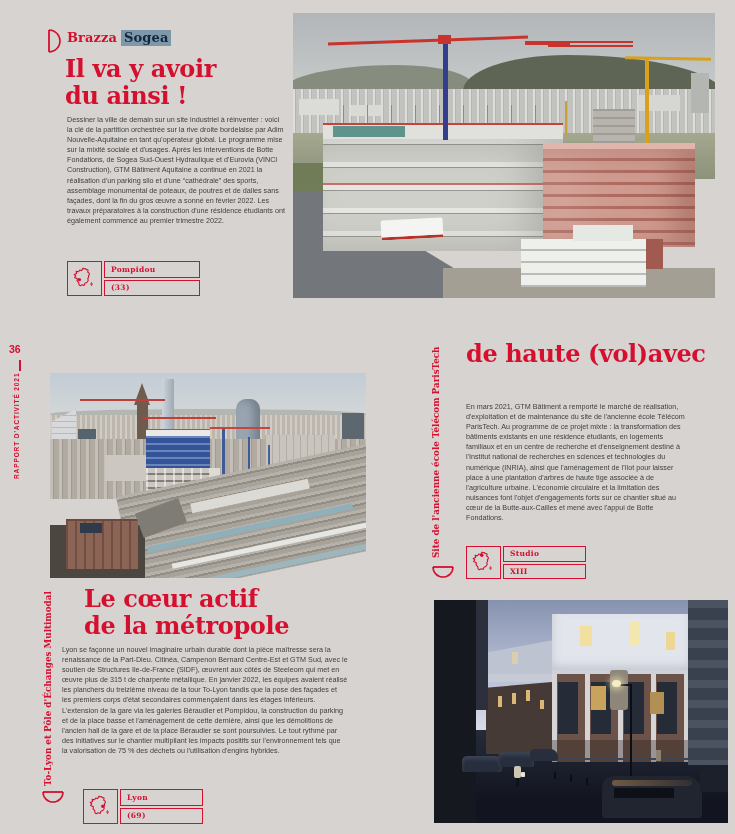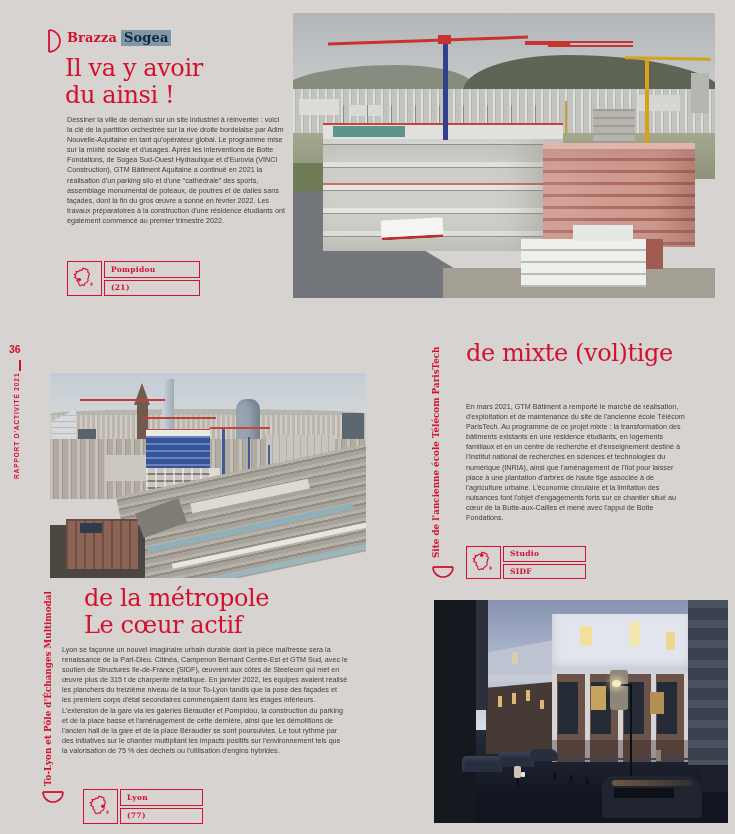--- a/index.html
+++ b/index.html
@@ -2,21 +2,21 @@
 <html><head>
 <meta charset="utf-8">
 <style>
   html,body{margin:0;padding:0;background:#d6d3d1;}
   .page{position:relative;width:735px;height:834px;background:#d6d3d1;overflow:hidden;
         font-family:"Liberation Sans",sans-serif;}
   .abs{position:absolute;}
   .kicker{position:absolute;font-family:"DejaVu Serif",serif;font-weight:bold;
           font-size:13px;color:#d50f2e;letter-spacing:.1px;}
   .kicker .hl{background:#7e97a9;color:#102940;padding:0 3px 1px;margin-left:4px;}
-  .headline{position:absolute;font-family:"DejaVu Serif",serif;font-weight:normal;
+  .headline{position:absolute;font-family:"DejaVu Serif",serif;font-weight:bold;
             color:#d50f2e;font-size:24px;line-height:27px;letter-spacing:-.4px;}
   .bodytext{position:absolute;font-size:7.2px;line-height:10.1px;color:#3f3f3f;text-align:left;}
   .vert{writing-mode:vertical-rl;transform:rotate(180deg);white-space:nowrap;}
   .sidelabel{position:absolute;font-family:"DejaVu Serif",serif;font-weight:bold;
              font-size:8.8px;color:#d50f2e;width:14px;text-align:left;}
   .rapport{position:absolute;font-size:6.5px;font-weight:bold;letter-spacing:.9px;color:#d50f2e;width:12px;}
   .pagenum{position:absolute;font-size:10.5px;font-weight:bold;color:#d50f2e;}
   .pagedash{position:absolute;width:2px;height:11px;background:#d50f2e;}
   .locbox{position:absolute;display:flex;gap:2px;}
   .locbox .mapcell{border:1.2px solid #d50f2e;display:flex;align-items:center;justify-content:center;}
@@ -51,21 +51,21 @@
   <div class="locbox" style="left:67px;top:261px;width:133px;height:35px;">
     <div class="mapcell" style="width:33px;">
       <svg width="24" height="24" viewBox="0 0 24 24">
         <path d="M10 1.2 C10.8 1.8 11.6 2 12.4 1.6 L13.2 2.6 C14 2.4 14.8 2.6 15.2 3.4 L14.6 5 C15.8 5.6 16.8 6.4 16.4 7.6 L15.4 8.6 C16 9.8 15.6 10.8 14.8 11.4 L15.2 13.6 C14.6 15 13.4 16 12 16.2 L11.2 18.4 L9.4 17.8 L7.2 18.8 C6.2 18.2 5.6 17 5.8 15.8 L4 13.6 L4.4 11.8 L1.6 10.4 L2.8 9 L1.2 7.4 L3.6 6.6 L3.2 4.4 L5.6 4.8 L6.8 3 L8.6 3.6 Z" fill="none" stroke="#d50f2e" stroke-width="1.1" stroke-linejoin="round"></path>
         <path d="M18.4 15.6 C19.2 16 19.4 17 19 18.2 L18.2 18.4 C17.8 17.4 17.9 16.4 18.4 15.6 Z" fill="none" stroke="#d50f2e" stroke-width="0.9"></path>
         <circle cx="6.4" cy="12.6" r="1.7" fill="#d50f2e"></circle>
       </svg>
     </div>
     <div class="rows">
       <div class="row">Pompidou</div>
-      <div class="row">(21)</div>
+      <div class="row">(33)</div>
     </div>
   </div>
 
   <div class="photo" style="left:293px;top:13px;width:422px;height:285px;">
     <div style="left:0;top:0;width:422px;height:122px;background:linear-gradient(180deg,#b2b6b9,#c6c9c9 60%,#cfd1cf);"></div>
     <div style="left:-10px;top:52px;width:190px;height:26px;background:#7b8371;border-radius:60% 40% 0 0/100% 80% 0 0;opacity:.85;"></div>
     <div style="left:170px;top:42px;width:260px;height:40px;background:#5e6555;border-radius:40% 60% 0 0/90% 100% 0 0;"></div>
     <div style="left:0;top:76px;width:422px;height:48px;background-color:#c2c3bf;background-image:repeating-linear-gradient(90deg,rgba(255,255,255,.45) 0 2px,rgba(140,142,138,.25) 2px 3px,transparent 3px 8px);"></div>
     <div style="left:6px;top:86px;width:40px;height:16px;background:#dbdcd7;"></div>
     <div style="left:58px;top:92px;width:30px;height:11px;background:#d9dad5;"></div>
@@ -133,35 +133,35 @@
     <div style="left:30px;top:150px;width:22px;height:10px;background:#2f3b4b;"></div>
     <div style="left:88px;top:132px;width:46px;height:26px;background:#7f7c75;transform:rotate(-20deg);"></div>
   </div>
 
   <div class="sidelabel vert" style="left:431px;top:346px;height:212px;">Site de l'ancienne école Télécom ParisTech</div>
   <svg class="abs" style="left:431px;top:565px;" width="24" height="14" viewBox="0 0 24 14">
     <path d="M2 2 L22 2" stroke="#d50f2e" stroke-width="1.8" fill="none"></path>
     <path d="M2 2 A10 10 0 0 0 22 2" stroke="#d50f2e" stroke-width="1.6" fill="none"></path>
   </svg>
   <div class="headline" style="left:466px;top:340px;">
-    <div>de mixte (vol)tige</div>
+    <div>de haute (vol)avec</div>
   </div>
   <div class="bodytext" style="left:466px;top:402px;width:226px;">En mars 2021, GTM Bâtiment a remporté le marché de réalisation, d'exploitation et de maintenance du site de l'ancienne école Télécom ParisTech. Au programme de ce projet mixte : la transformation des bâtiments existants en une résidence étudiants, en logements familiaux et en un centre de recherche et d'enseignement destiné à l'Institut national de recherches en sciences et technologies du numérique (INRIA), ainsi que l'aménagement de l'îlot pour laisser place à une plantation d'arbres de haute tige associée à de l'agriculture urbaine. L'économie circulaire et la limitation des nuisances font l'objet d'engagements forts sur ce chantier situé au cœur de la Butte-aux-Cailles et mené avec l'appui de Botte Fondations.</div>
 
   <div class="locbox" style="left:466px;top:546px;width:120px;height:33px;">
     <div class="mapcell" style="width:33px;">
       <svg width="24" height="24" viewBox="0 0 24 24">
         <path d="M10 1.2 C10.8 1.8 11.6 2 12.4 1.6 L13.2 2.6 C14 2.4 14.8 2.6 15.2 3.4 L14.6 5 C15.8 5.6 16.8 6.4 16.4 7.6 L15.4 8.6 C16 9.8 15.6 10.8 14.8 11.4 L15.2 13.6 C14.6 15 13.4 16 12 16.2 L11.2 18.4 L9.4 17.8 L7.2 18.8 C6.2 18.2 5.6 17 5.8 15.8 L4 13.6 L4.4 11.8 L1.6 10.4 L2.8 9 L1.2 7.4 L3.6 6.6 L3.2 4.4 L5.6 4.8 L6.8 3 L8.6 3.6 Z" fill="none" stroke="#d50f2e" stroke-width="1.1" stroke-linejoin="round"></path>
         <path d="M18.4 15.6 C19.2 16 19.4 17 19 18.2 L18.2 18.4 C17.8 17.4 17.9 16.4 18.4 15.6 Z" fill="none" stroke="#d50f2e" stroke-width="0.9"></path>
         <circle cx="9.8" cy="4.2" r="1.7" fill="#d50f2e"></circle>
       </svg>
     </div>
     <div class="rows">
       <div class="row">Studio</div>
-      <div class="row">SIDF</div>
+      <div class="row">XIII</div>
     </div>
   </div>
 
   <div class="photo" style="left:434px;top:600px;width:294px;height:223px;">
     <div style="left:0;top:0;width:294px;height:130px;background:linear-gradient(180deg,#8792b0 0,#a9b3ca 40%,#c9cfdf 80%,#d8dce8);"></div>
     <div style="left:0;top:130px;width:294px;height:93px;background:linear-gradient(180deg,#252b39,#121520 75%);"></div>
     <div style="left:52px;top:40px;width:68px;height:42px;background:#bdc3d1;clip-path:polygon(0 30%,100% 0,100% 100%,0 100%);"></div>
     <div style="left:118px;top:14px;width:138px;height:58px;background:#e2e5ec;box-shadow:inset 0 -6px 10px rgba(150,155,170,.4);"></div>
     <div style="left:146px;top:26px;width:12px;height:20px;background:#f1e0a0;"></div>
     <div style="left:196px;top:22px;width:10px;height:24px;background:#f3e6ae;"></div>
@@ -202,32 +202,32 @@
     <div style="left:180px;top:188px;width:60px;height:10px;background:#0d1017;"></div>
     <div style="left:266px;top:166px;width:28px;height:26px;background:#1b202b;border-radius:6px 6px 0 0;"></div>
   </div>
 
   <div class="sidelabel vert" style="left:43px;top:601px;height:185px;">To-Lyon et Pôle d'Échanges Multimodal</div>
   <svg class="abs" style="left:41px;top:790px;" width="24" height="14" viewBox="0 0 24 14">
     <path d="M2 2 L22 2" stroke="#d50f2e" stroke-width="1.8" fill="none"></path>
     <path d="M2 2 A10 10 0 0 0 22 2" stroke="#d50f2e" stroke-width="1.6" fill="none"></path>
   </svg>
   <div class="headline" style="left:84px;top:585px;">
+    <div>Le cœur actif</div>
     <div>de la métropole</div>
-    <div>Le cœur actif</div>
   </div>
   <div class="bodytext" style="left:62px;top:645px;width:286px;">Lyon se façonne un nouvel imaginaire urbain durable dont la pièce maîtresse sera la renaissance de la Part-Dieu. Citinéa, Campenon Bernard Centre-Est et GTM Sud, avec le soutien de Structures Ile-de-France (SIDF), œuvrent aux côtés de Steeleom qui met en œuvre plus de 315 t de charpente métallique. En janvier 2022, les équipes avaient réalisé les planchers du treizième niveau de la tour To-Lyon tandis que la pose des façades et les premiers corps d'état secondaires commençaient dans les étages inférieurs. L'extension de la gare via les galeries Béraudier et Pompidou, la construction du parking et de la place basse et l'aménagement de cette dernière, ainsi que les démolitions de l'ancien hall de la gare et de la place Béraudier se sont poursuivies. Le tout rythmé par des initiatives sur le chantier multipliant les impacts positifs sur l'environnement tels que la valorisation de 75 % des déchets ou l'utilisation d'engins hybrides.</div>
 
   <div class="locbox" style="left:83px;top:789px;width:120px;height:35px;">
     <div class="mapcell" style="width:33px;">
       <svg width="24" height="24" viewBox="0 0 24 24">
         <path d="M10 1.2 C10.8 1.8 11.6 2 12.4 1.6 L13.2 2.6 C14 2.4 14.8 2.6 15.2 3.4 L14.6 5 C15.8 5.6 16.8 6.4 16.4 7.6 L15.4 8.6 C16 9.8 15.6 10.8 14.8 11.4 L15.2 13.6 C14.6 15 13.4 16 12 16.2 L11.2 18.4 L9.4 17.8 L7.2 18.8 C6.2 18.2 5.6 17 5.8 15.8 L4 13.6 L4.4 11.8 L1.6 10.4 L2.8 9 L1.2 7.4 L3.6 6.6 L3.2 4.4 L5.6 4.8 L6.8 3 L8.6 3.6 Z" fill="none" stroke="#d50f2e" stroke-width="1.1" stroke-linejoin="round"></path>
         <path d="M18.4 15.6 C19.2 16 19.4 17 19 18.2 L18.2 18.4 C17.8 17.4 17.9 16.4 18.4 15.6 Z" fill="none" stroke="#d50f2e" stroke-width="0.9"></path>
         <circle cx="13.8" cy="11.2" r="1.7" fill="#d50f2e"></circle>
       </svg>
     </div>
     <div class="rows">
       <div class="row">Lyon</div>
-      <div class="row">(77)</div>
+      <div class="row">(69)</div>
     </div>
   </div>
 
 </div>
 
 </body></html>

